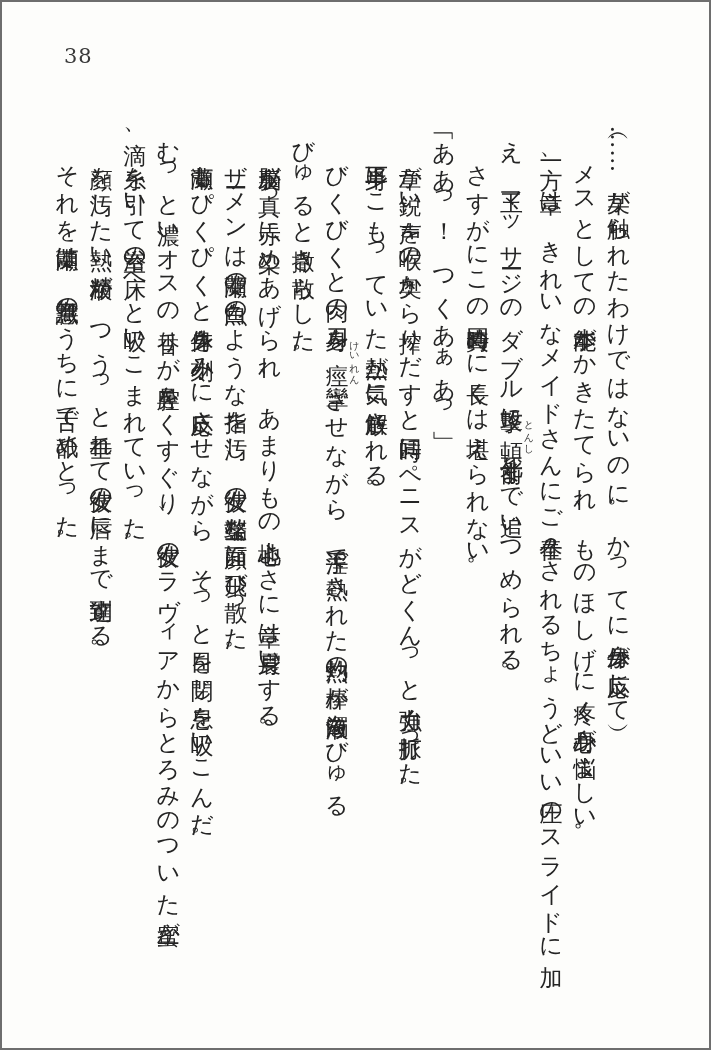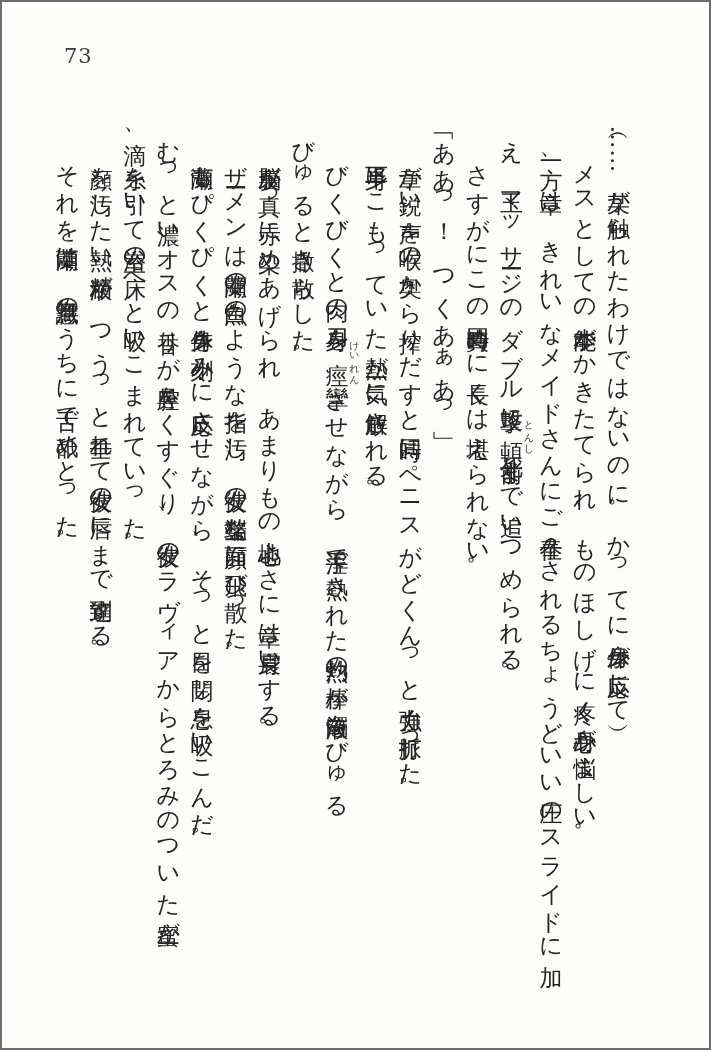--- a/index.html
+++ b/index.html
@@ -51,21 +51,21 @@
   rt {
     font-size: 10px;
     letter-spacing: 0;
     color: #3a3a3a;
   }
 </style>
 </head>
 <body>
 
 <div class="page">
-  <div class="page-number">73</div>
+  <div class="page-number">38</div>
   <div class="text-block">
       <div class="line">（……某が触られたわけではないのに。かってに身体が反応して）</div>
       <div class="line indent">メスとしての本能がかきたてられ、ものほしげに疼く心身が悩ましい。</div>
       <div class="line indent">一方、章は、きれいなメイドさんにご奉仕？されるちょうどいい圧のスライドに加</div>
       <div class="line">え、玉マッサージのダブル攻撃に<ruby>頓死<rt>とんし</rt></ruby>寸前まで追いつめられる。</div>
       <div class="line indent">さすがにこの同時責めに長くは堪えられない。</div>
       <div class="line">「ああっ！　つくあぁあっ」</div>
       <div class="line indent">章が鋭い声を喉の奥から搾りだすと同時にペニスがどくんっと力強く脈打った。</div>
       <div class="line indent">下半身にこもっていた熱が一気に解放される。</div>
       <div class="line indent">びくびくと肉の刀身を<ruby>痙攣<rt>けいれん</rt></ruby>させながら、手淫で熱された灼熱の棒が白濁液をびゅる</div>

